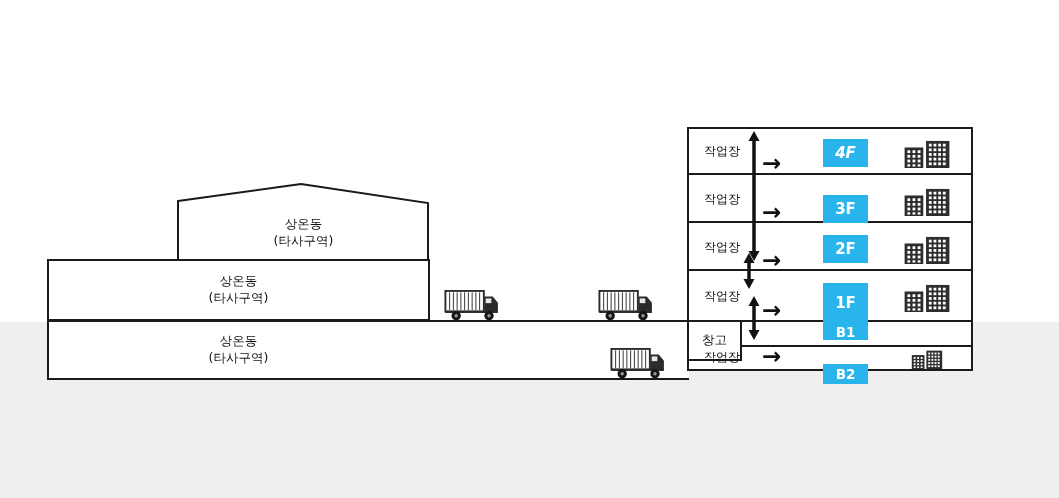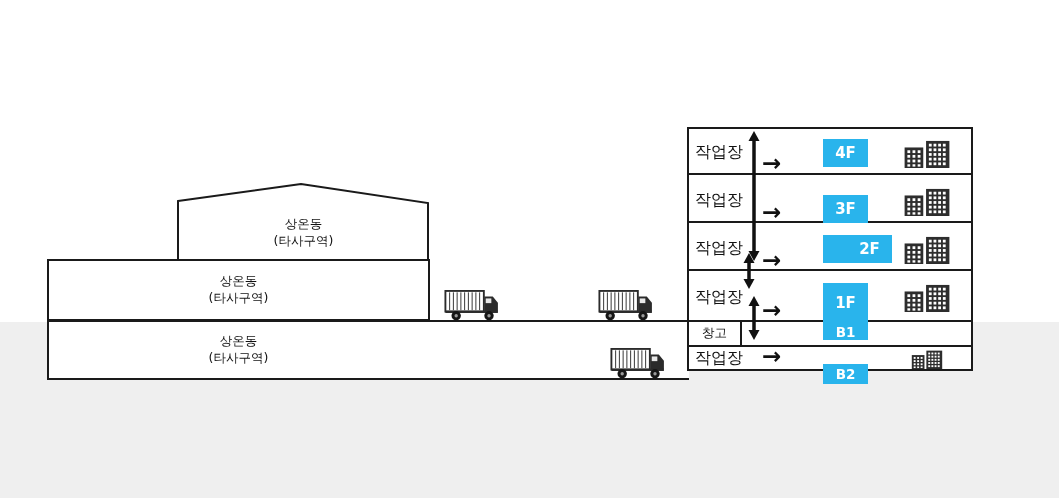--- a/index.html
+++ b/index.html
@@ -9,22 +9,22 @@
   }
   .abs{position:absolute;}
   .ground{left:0;top:322px;width:1059px;height:176px;background:var(--ground,#efefef);}
   .groundline{left:47px;top:320px;width:926px;height:2px;background:var(--line,#1a1a1a);}
   .bldg{background:#fff;border:2px solid var(--line,#1a1a1a);box-sizing:border-box;
         display:flex;flex-direction:column;align-items:center;justify-content:center;}
   .bl-label{font-size:12.5px;line-height:1.35;text-align:center;}
   .rb-outer{left:687px;top:127px;width:286px;height:244px;background:#fff;
             border:2px solid var(--line,#1a1a1a);box-sizing:border-box;}
   .divider{left:687px;width:286px;height:2px;background:var(--line,#1a1a1a);}
-  .floor-label{left:687px;width:56px;text-align:right;font-size:16px;line-height:13px;}
-  .storage-box{left:687px;top:320px;width:55px;height:27px;background:#fff;
+  .floor-label{left:704px;width:56px;text-align:left;font-size:12px;line-height:13px;}
+  .storage-box{left:687px;top:320px;width:55px;height:41px;background:#fff;
                border:2px solid var(--line,#1a1a1a);box-sizing:border-box;
                display:flex;align-items:center;justify-content:center;font-size:12.5px;}
   .badge{left:823px;width:45px;background:var(--badge-bg,#29b4ec);color:var(--badge-text,#fff);
          font-weight:bold;display:flex;align-items:center;justify-content:center;font-size:15px;}
   .badge.small{font-size:13.5px;}
   .harrow{width:30px;font-size:23px;font-weight:bold;line-height:24px;color:#111;}
   .dock{left:428px;top:322px;width:261px;height:58px;background:#fff;
         border-bottom:2px solid var(--line,#1a1a1a);box-sizing:border-box;}
   svg{display:block;}
 </style>
@@ -145,23 +145,23 @@
     <polygon points="9,0 3.5,10 14.5,10" fill="#111"></polygon>
     <polygon points="9,44 3.5,34 14.5,34" fill="#111"></polygon>
   </svg>
 
   <div class="abs harrow" style="left:762px;top:151px;">→</div>
   <div class="abs harrow" style="left:762px;top:200px;">→</div>
   <div class="abs harrow" style="left:762px;top:248px;">→</div>
   <div class="abs harrow" style="left:762px;top:298px;">→</div>
   <div class="abs harrow" style="left:762px;top:344px;">→</div>
 
-  <div class="abs badge" style="top:139px;height:28px;">4F</div>
+  <div class="abs badge" style="top:139px;height:28px;font-style:italic;">4F</div>
   <div class="abs badge" style="top:187px;height:28px;margin-top:8px;">3F</div>
-  <div class="abs badge" style="top:235px;height:28px;padding-left:24px;">2F</div>
+  <div class="abs badge" style="top:235px;height:28px;">2F</div>
   <div class="abs badge" style="top:283px;height:40px;">1F</div>
   <div class="abs badge small" style="top:323px;height:17px;">B1</div>
   <div class="abs badge small" style="top:364px;height:20px;">B2</div>
 
   <svg class="abs" style="left:903px;top:140px;" width="48" height="28">
       <use href="#bld"></use>
     </svg>
   <svg class="abs" style="left:903px;top:188px;" width="48" height="28">
       <use href="#bld"></use>
     </svg>

